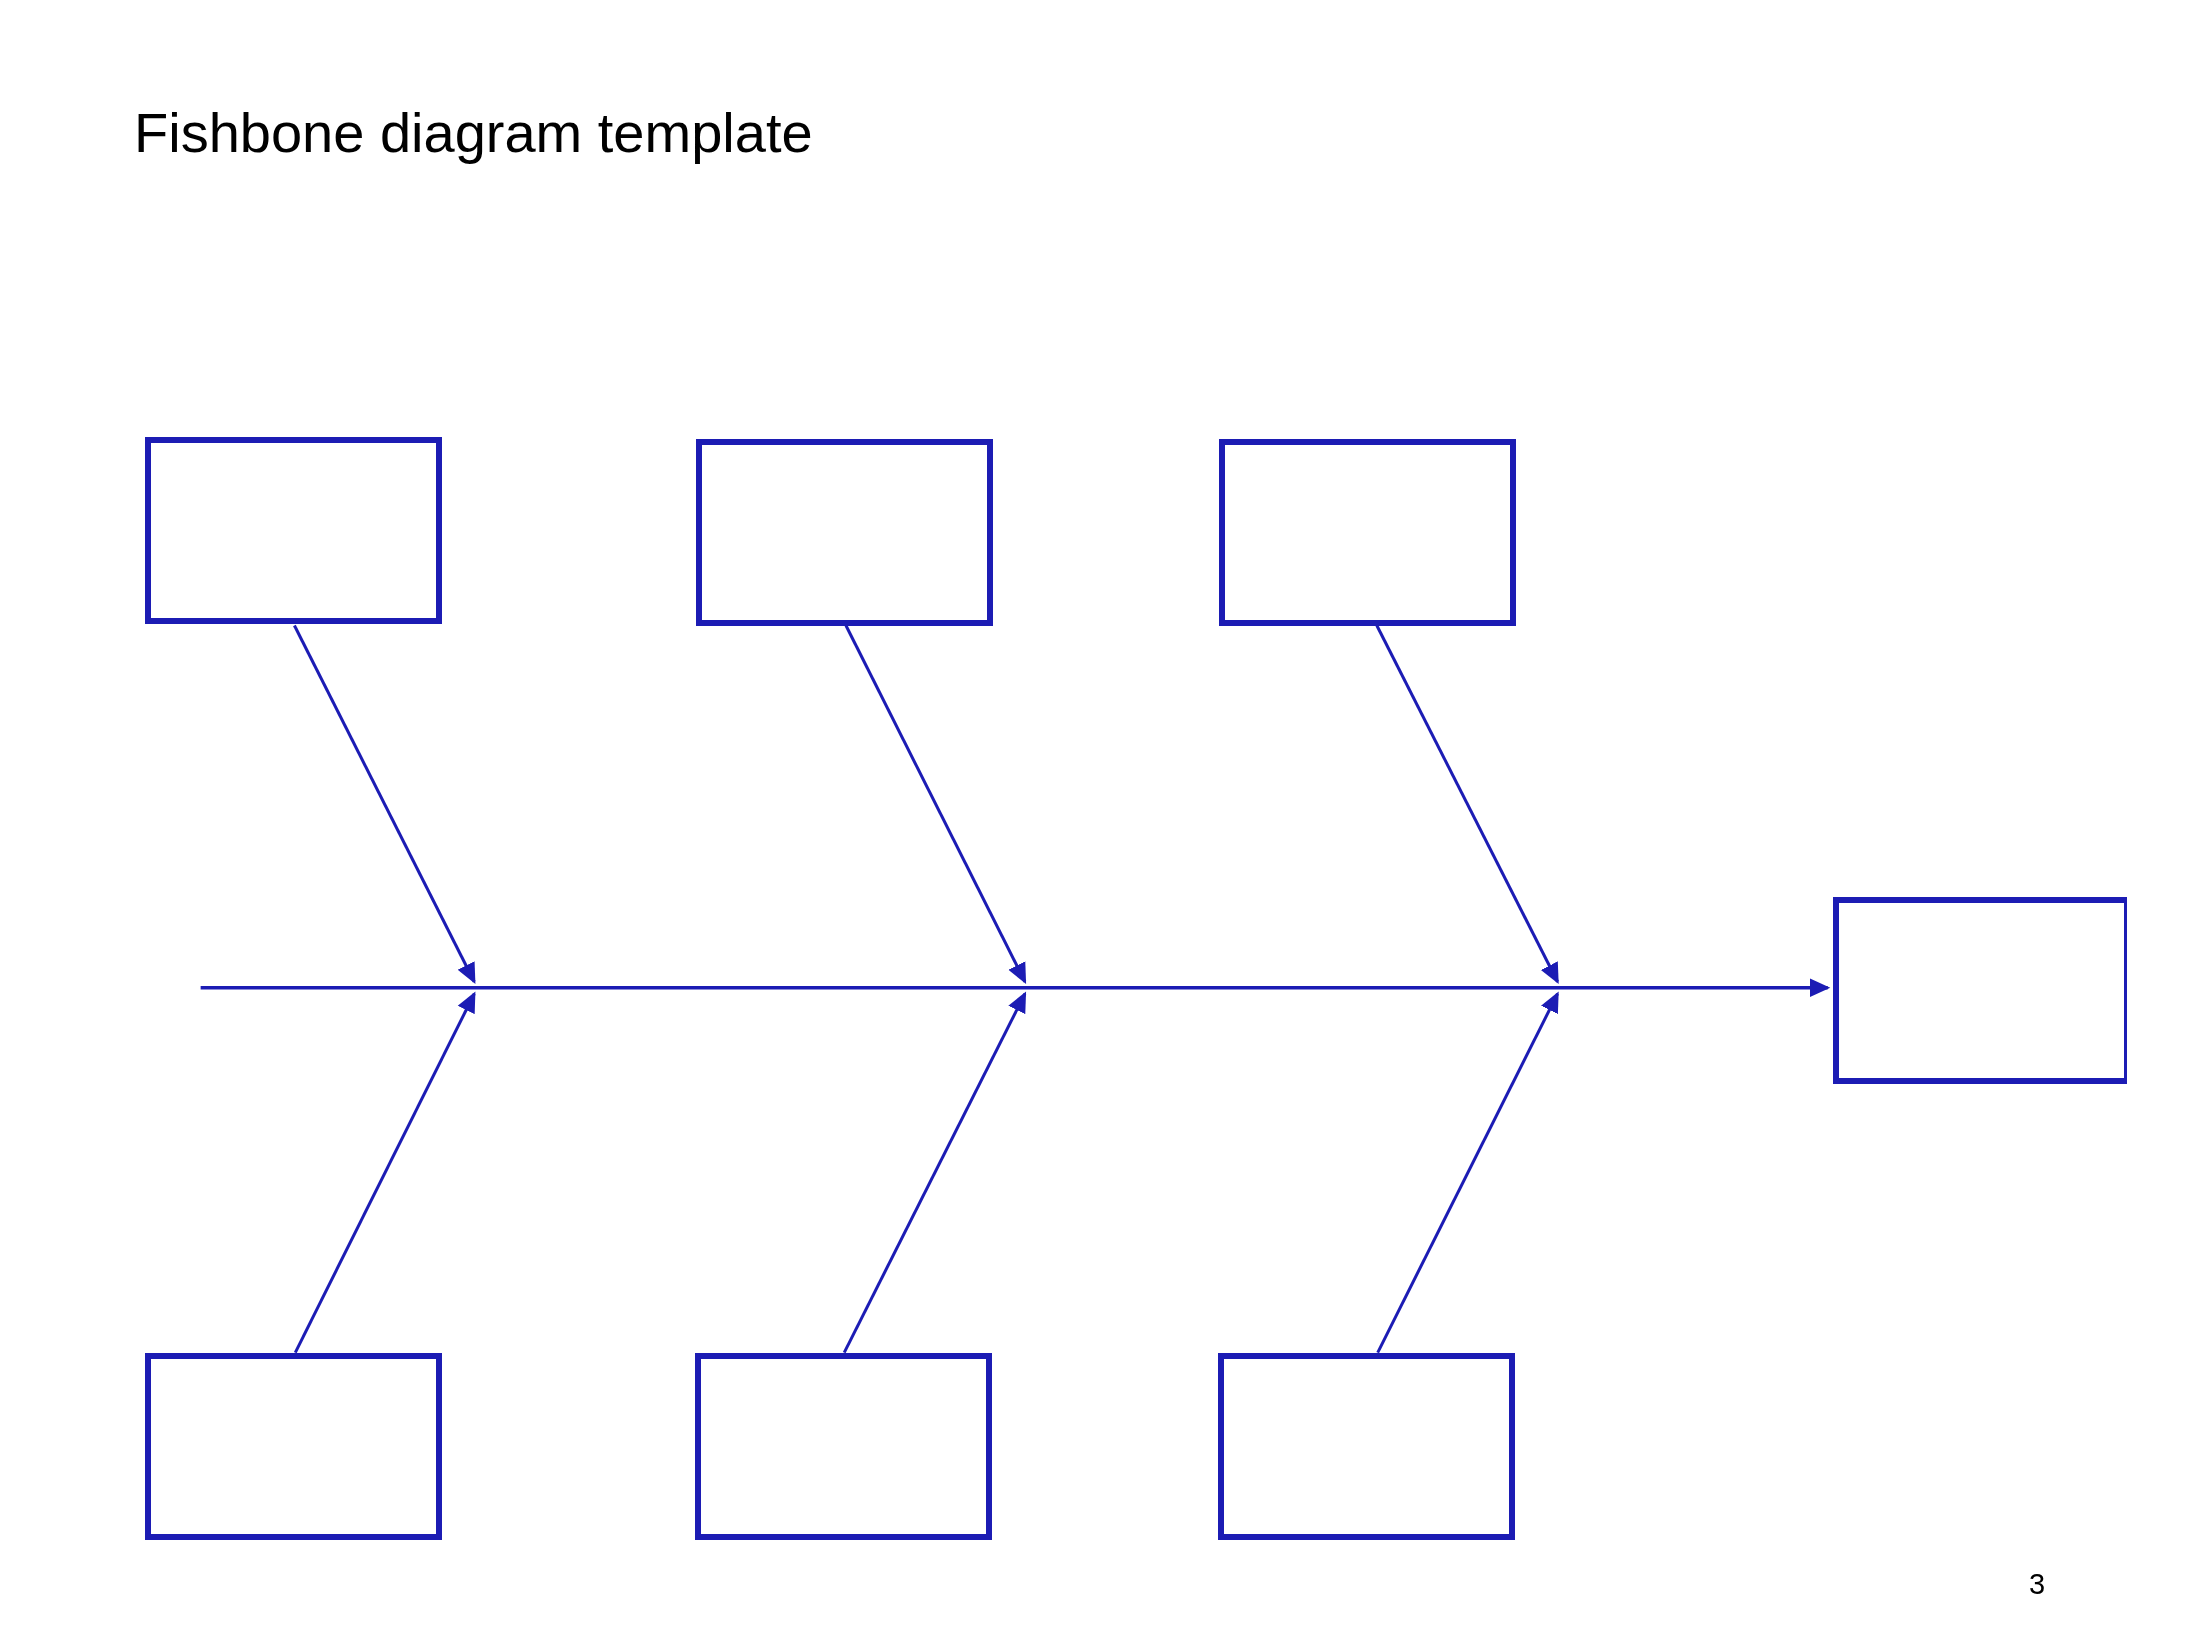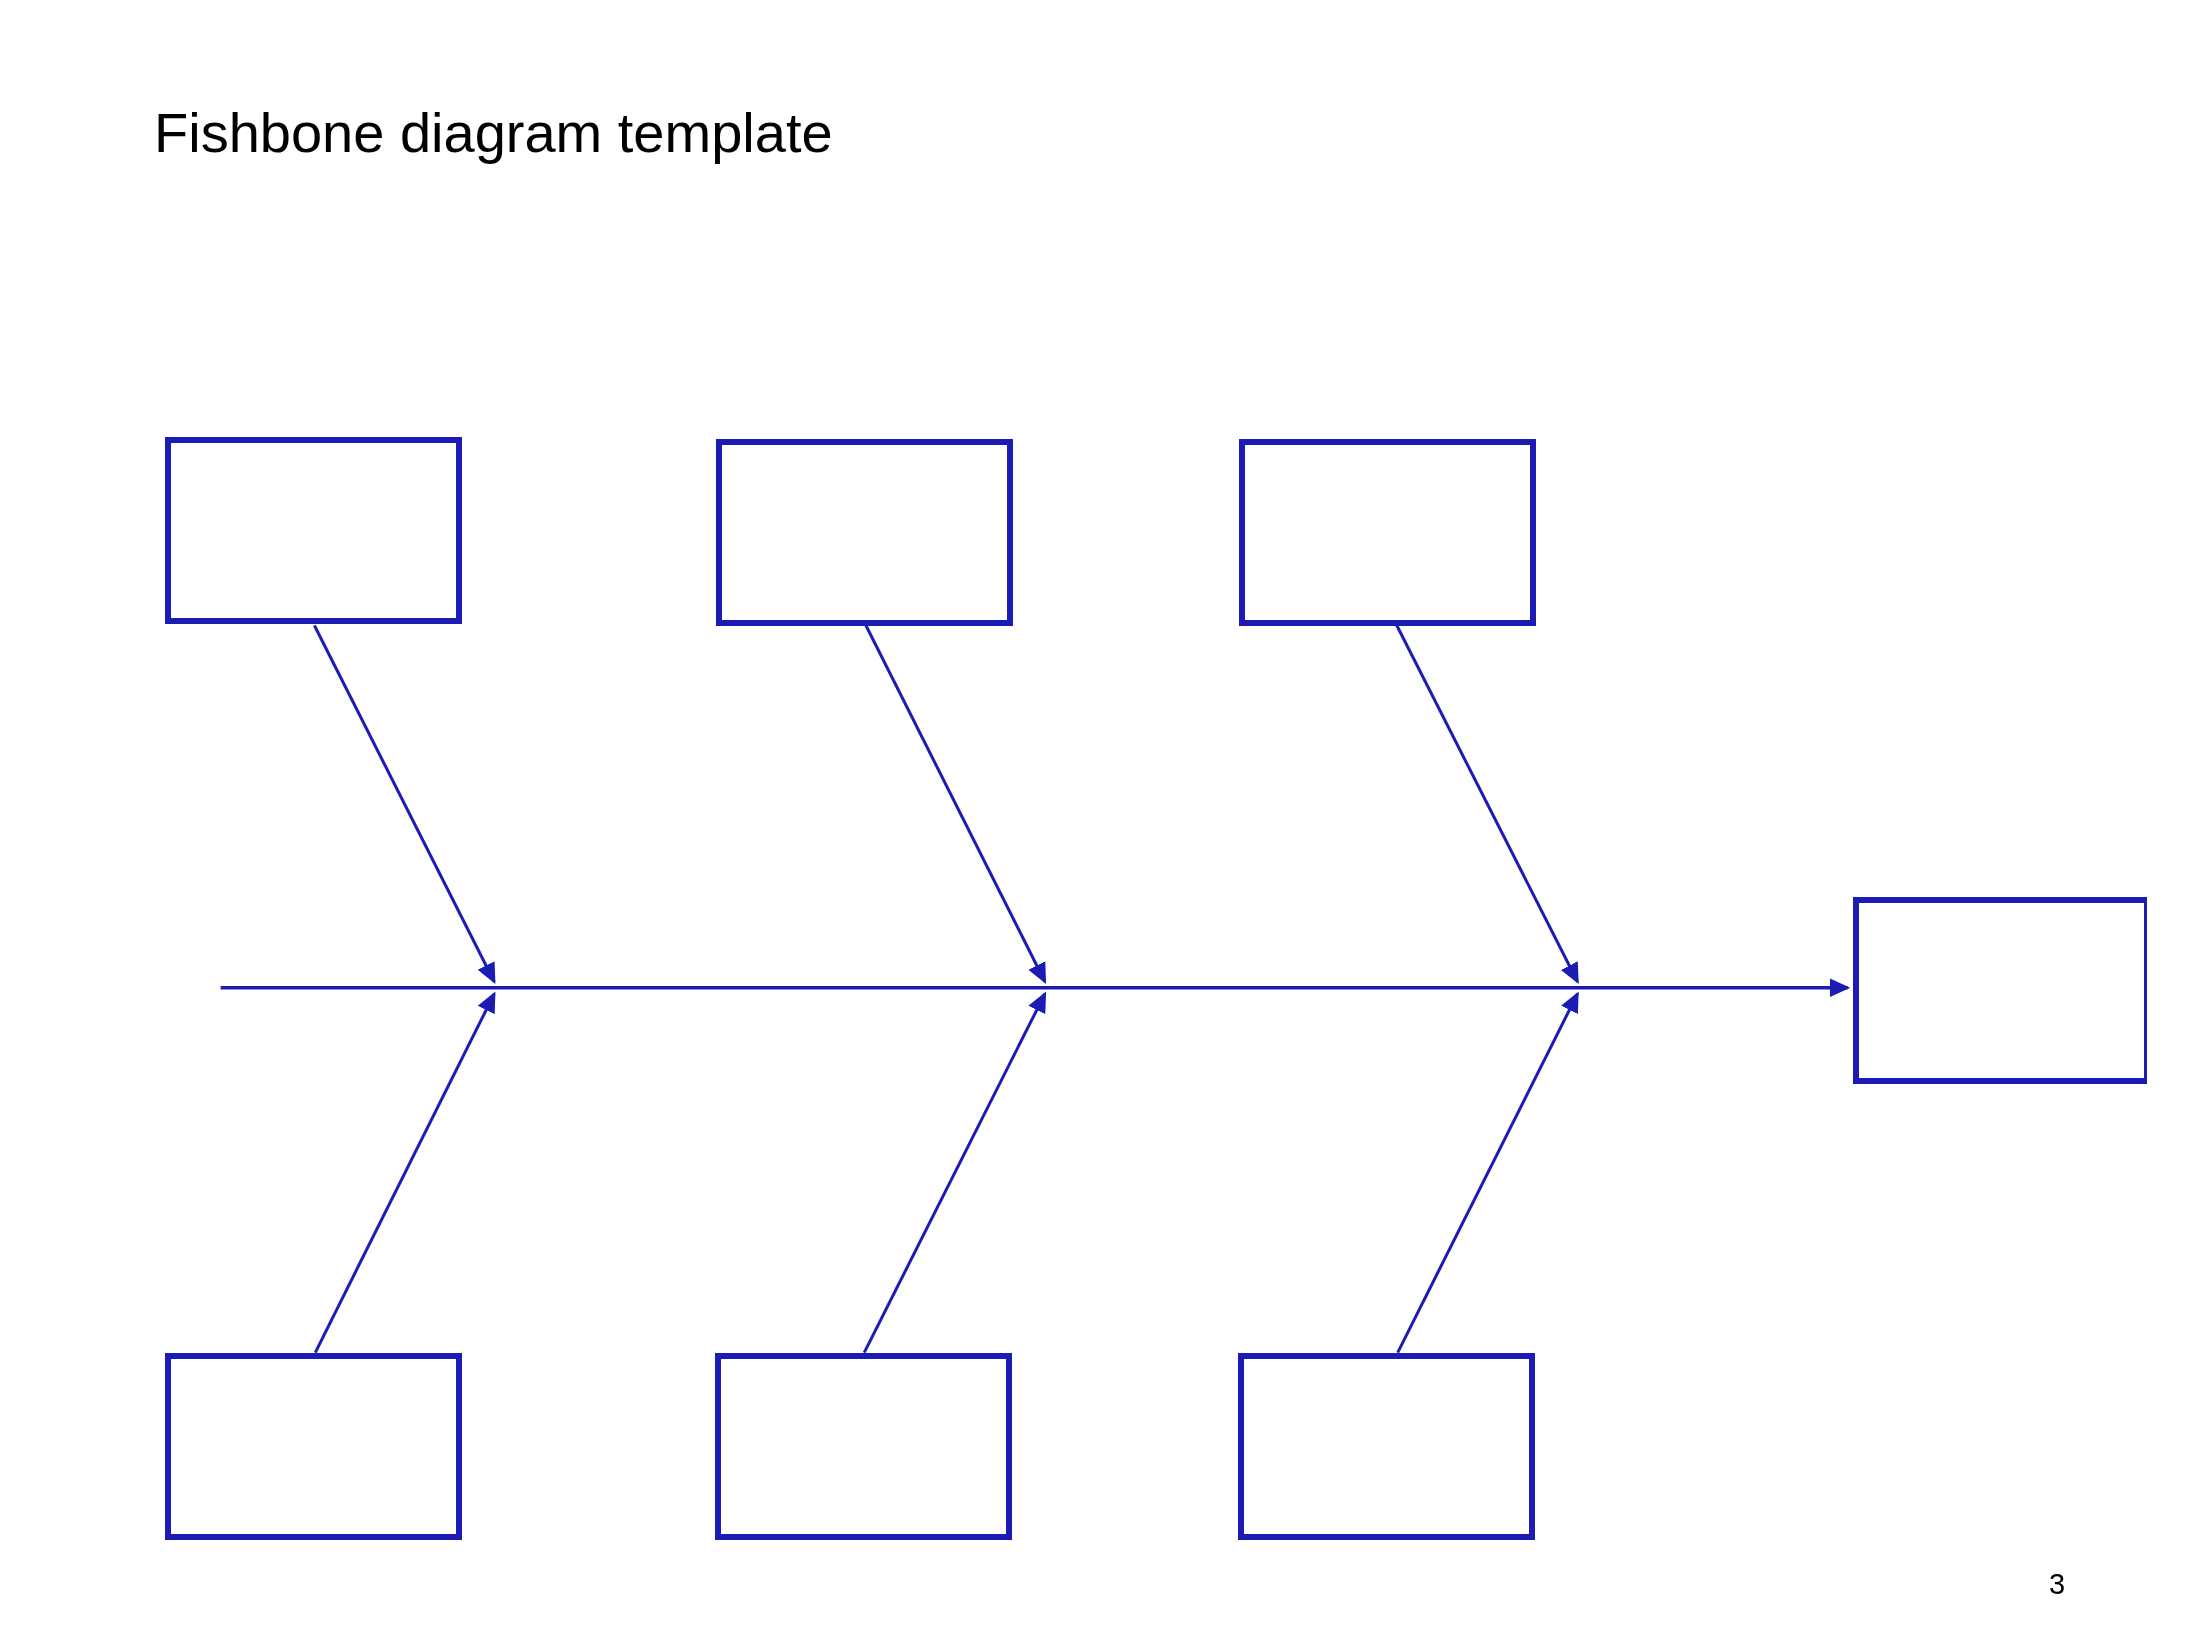--- a/index.html
+++ b/index.html
@@ -7,21 +7,20 @@
     padding: 0;
     background: #ffffff;
   }
   .slide {
     position: relative;
     width: 2127px;
     height: 1652px;
     background: var(--bg, #ffffff);
     overflow: hidden;
     font-family: "Liberation Sans", sans-serif;
-    margin-left: 20px;
   }
   .slide-title {
     position: absolute;
     left: 134px;
     top: 102px;
     font-size: 56px;
     line-height: 1.1;
     color: var(--text, #000000);
     white-space: nowrap;
   }

